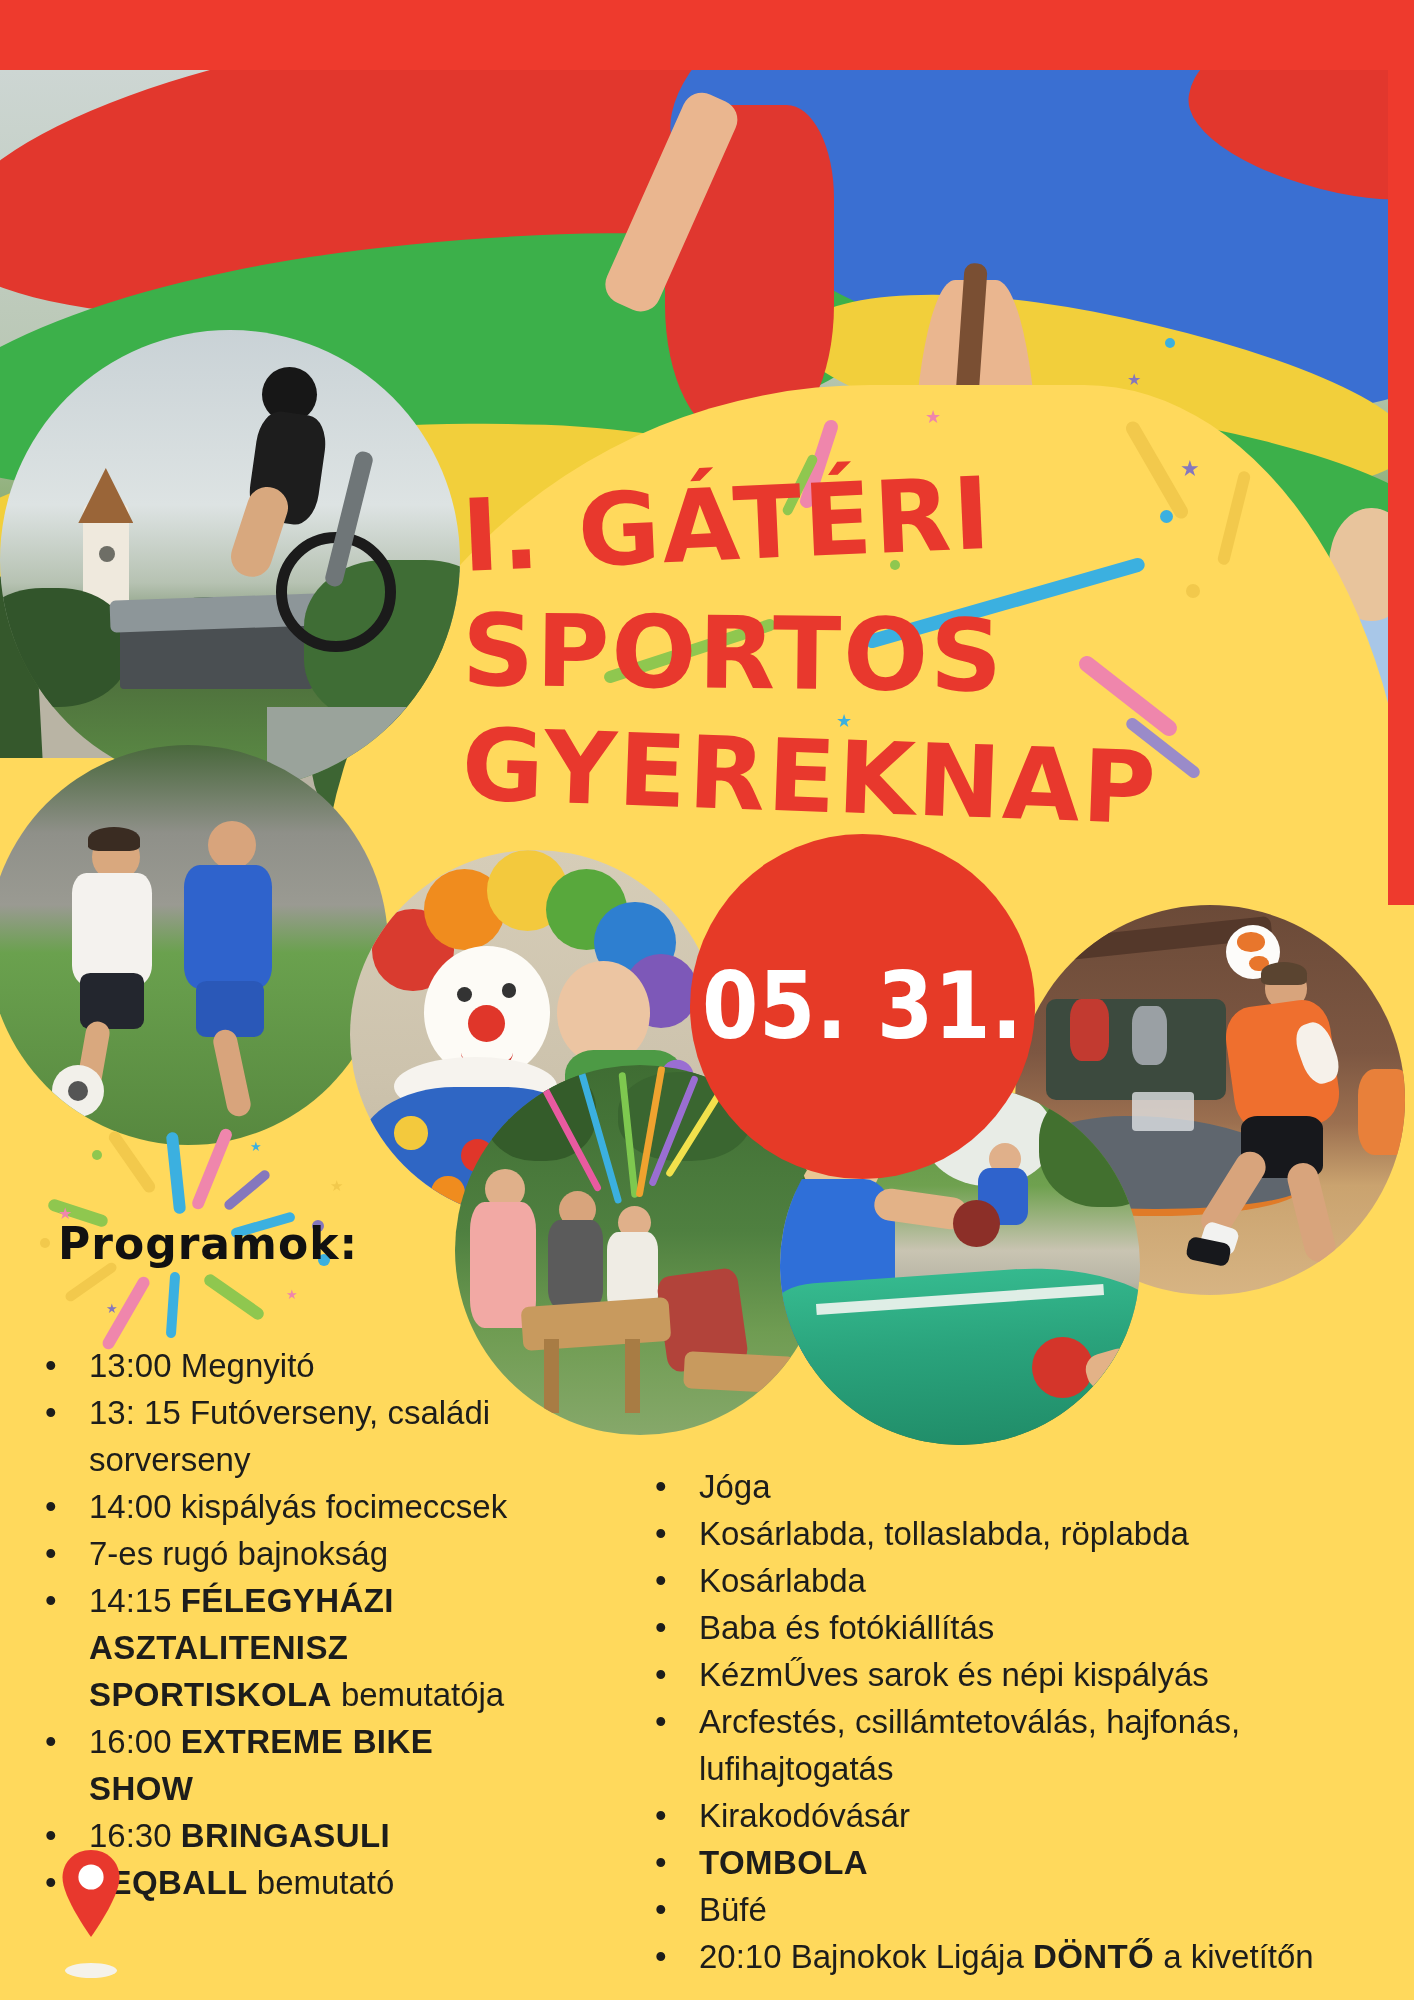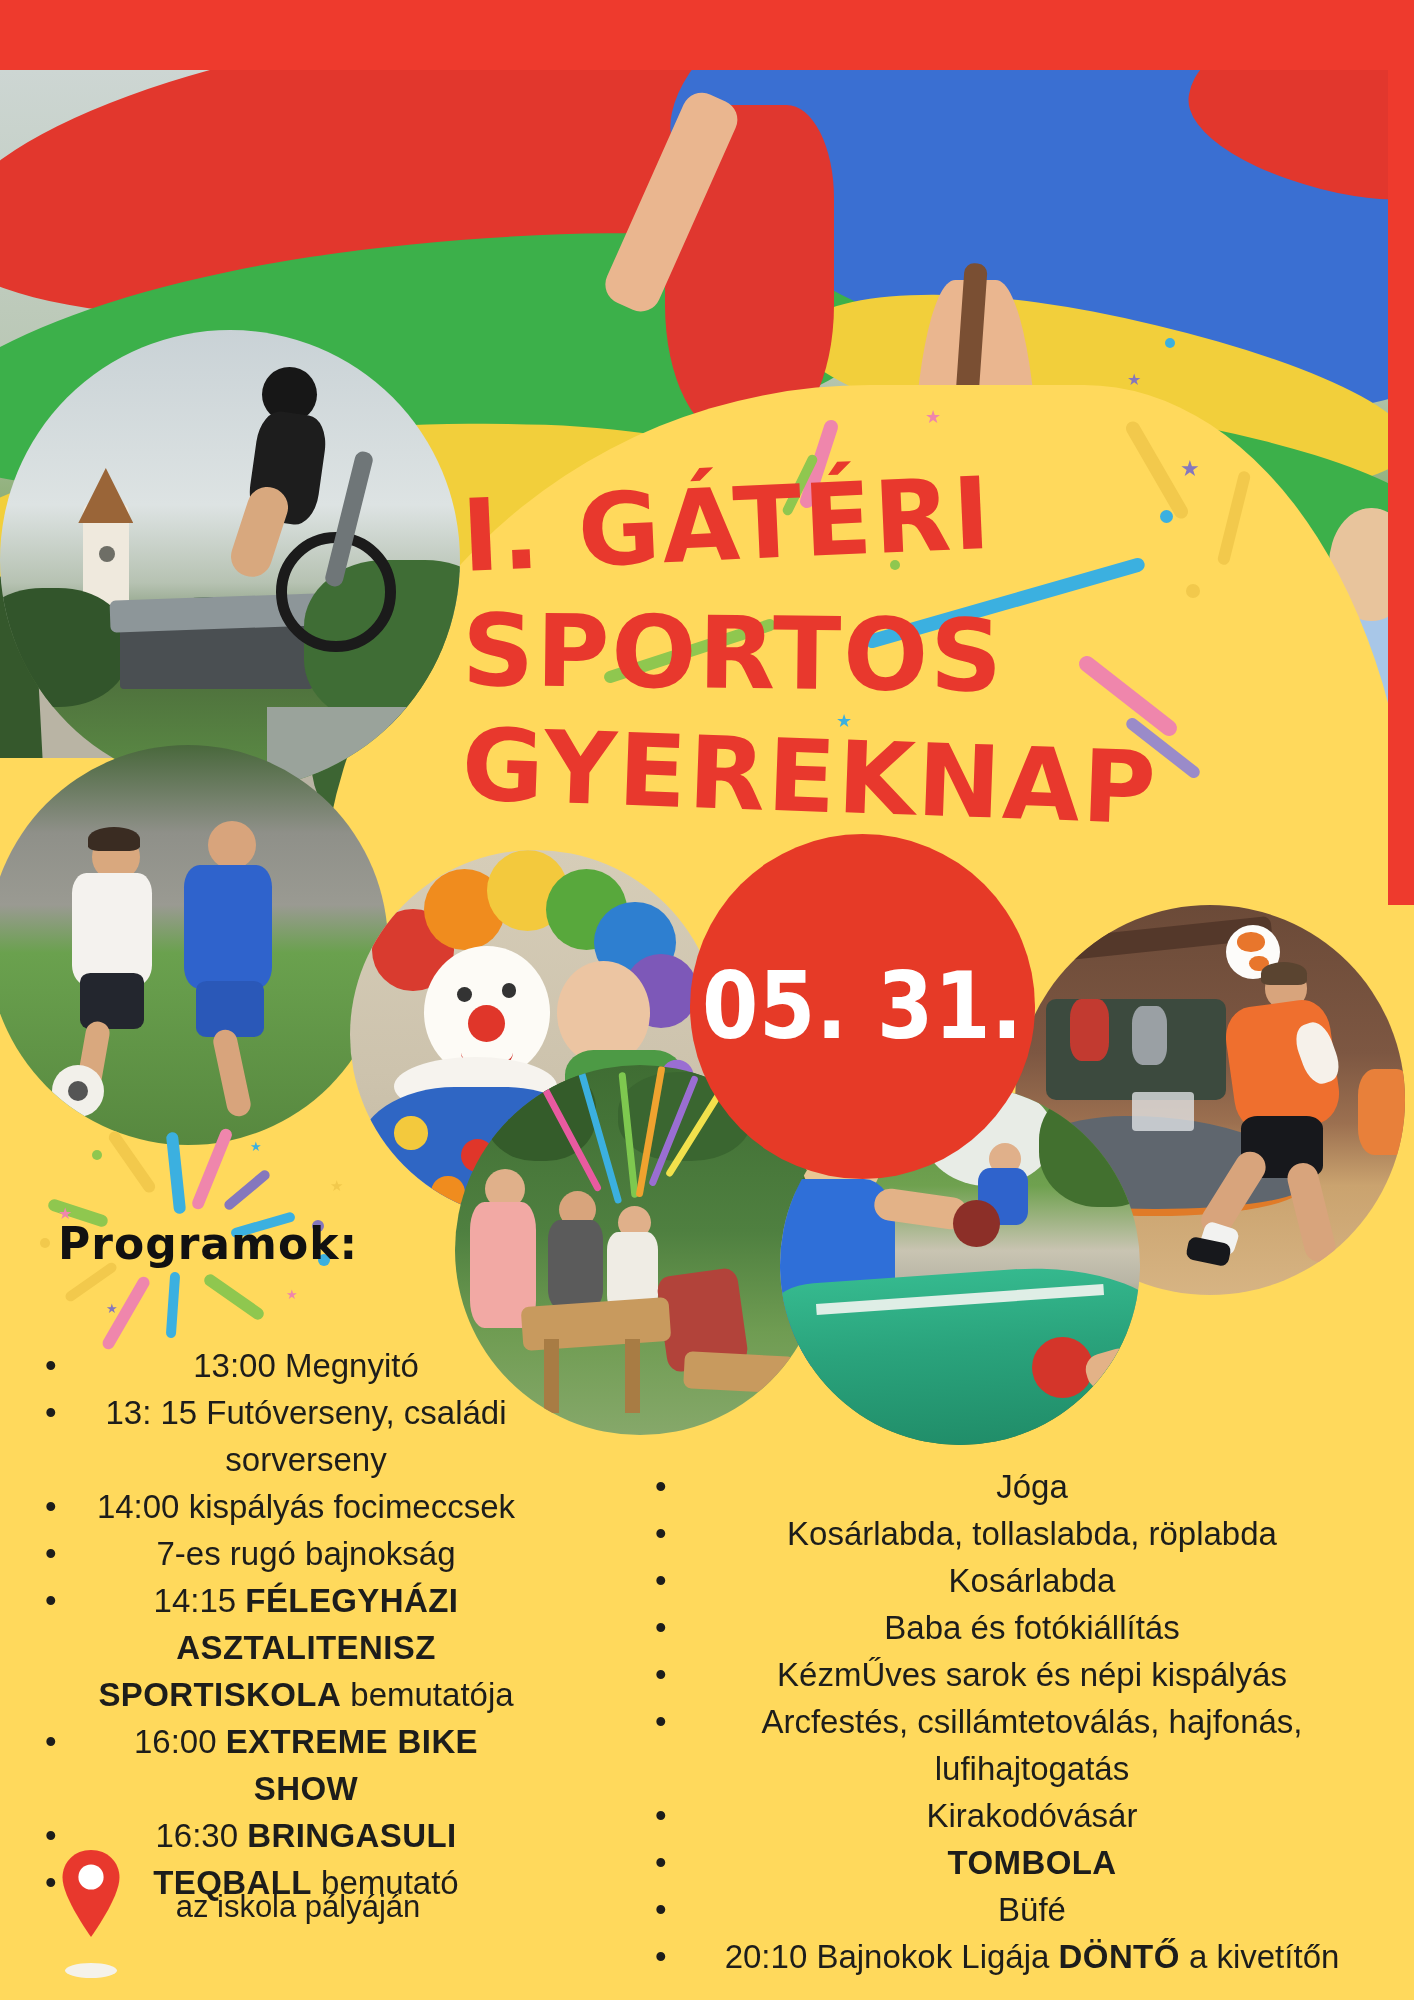--- a/index.html
+++ b/index.html
@@ -47,21 +47,21 @@
   .tl2{transform:rotate(0.6deg);}
   .tl3{transform:rotate(2deg);}
   
   .prog-head{left:58px;top:1218px;z-index:10;font-family:"DejaVu Sans",sans-serif;font-weight:bold;
              font-size:44px;letter-spacing:1px;color:#111;}
   .list{z-index:10;font-size:33px;line-height:47px;color:#1d1d1b;}
   .list-left{left:45px;top:1342px;width:478px;}
   .list-right{left:655px;top:1463px;width:710px;}
   .li{display:flex;align-items:flex-start;}
   .li .dot{flex:none;width:44px;font-size:33px;}
-  .li .txt{flex:1;text-align:center;}
+  .li .txt{flex:1;}
   .b{font-weight:bold;letter-spacing:.4px;}
   
   .loc-text{left:118px;top:1884px;width:360px;text-align:center;z-index:10;font-size:31px;line-height:46px;}
   .pin-wrap{left:55px;top:1845px;width:72px;height:140px;z-index:10;}
   .pin-shadow{position:absolute;left:10px;top:118px;width:52px;height:15px;background:#f5f2ea;
               border-radius:50%;}
   
   .deco{position:absolute;z-index:8;}
   .deco.ray{border-radius:12px;}
   .deco.star{font-size:18px;line-height:1;background:none;}
@@ -310,21 +310,20 @@
     </div>
 
   <div class="abs pin-wrap">
     <svg width="72" height="100" viewBox="0 0 24 32">
       <path d="M12 1C6.5 1 2.5 5 2.5 10.2 2.5 17 12 30 12 30s9.5-13 9.5-19.8C21.5 5 17.5 1 12 1z" fill="#e8382d"></path>
       <circle cx="12" cy="10" r="4.2" fill="#ffffff"></circle>
     </svg>
     <div class="pin-shadow"></div>
   </div>
   <div class="abs loc-text">
-    <div>az iskola pályáján</div>
   </div>
 
   <div class="abs topbar"></div>
   <div class="abs rightstrip"></div>
 
 <div class="deco ray" style="left: 812px; top: 418px; width: 14px; height: 92px; background: rgb(239, 134, 172); transform: rotate(18deg);"></div>
     <div class="deco ray" style="left: 1150px; top: 415px; width: 14px; height: 110px; background: rgb(242, 201, 76); transform: rotate(-30deg);"></div>
     <div class="deco ray" style="left: 795px; top: 452px; width: 10px; height: 66px; background: rgb(143, 199, 79); transform: rotate(26deg);"></div>
     <div class="deco ray" style="left: 860px; top: 596px; width: 290px; height: 14px; background: rgb(59, 176, 224); transform: rotate(-16deg);"></div>
     <div class="deco ray" style="left: 600px; top: 645px; width: 180px; height: 12px; background: rgb(143, 199, 79); transform: rotate(-18deg);"></div>

